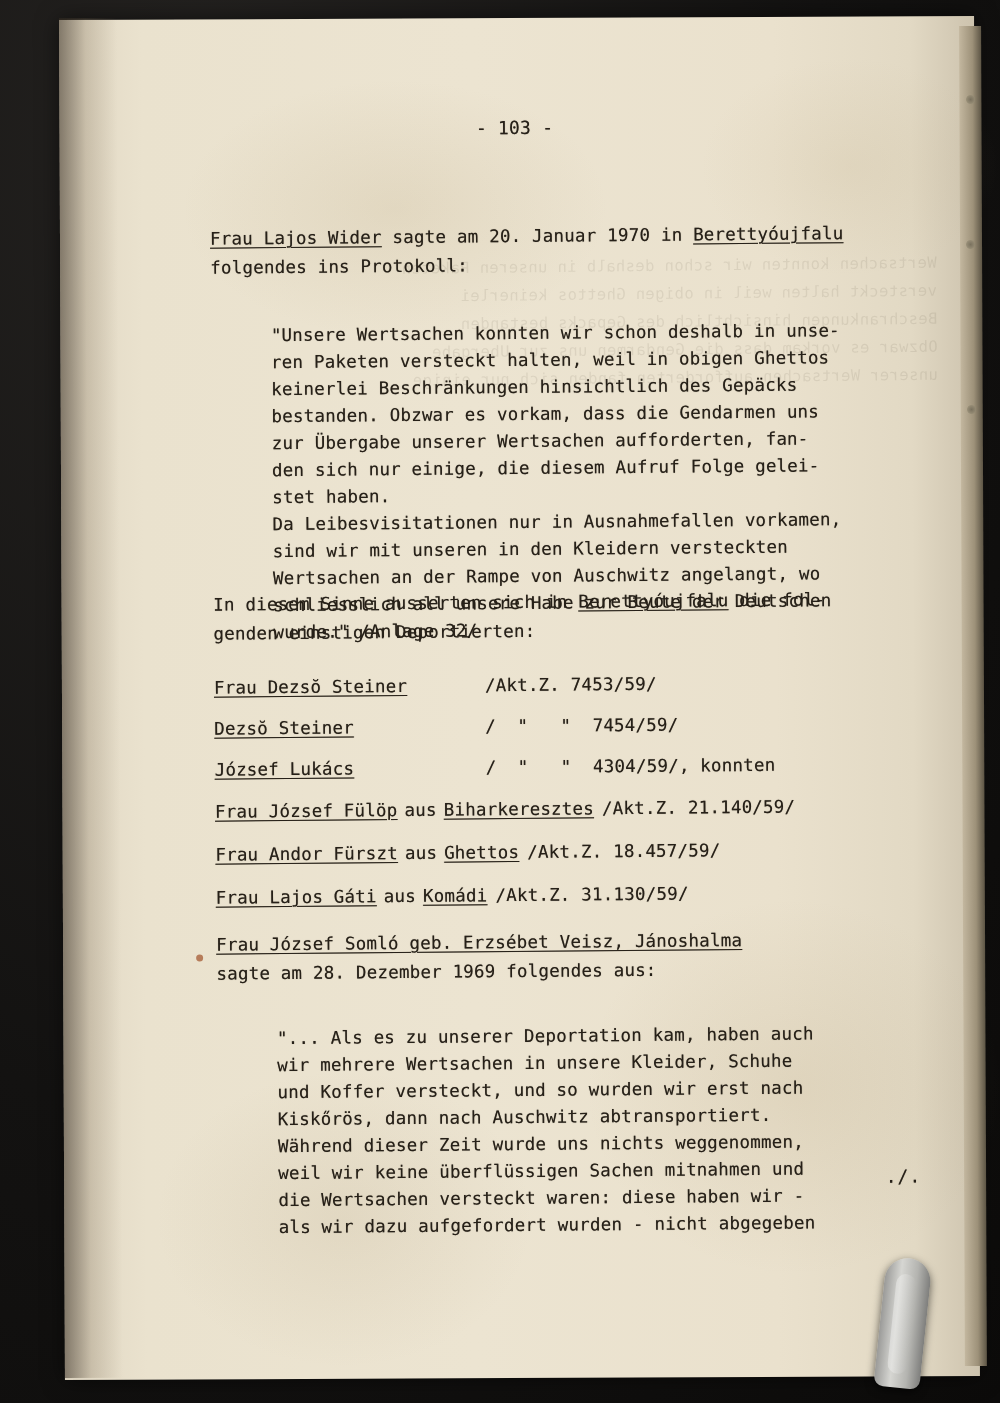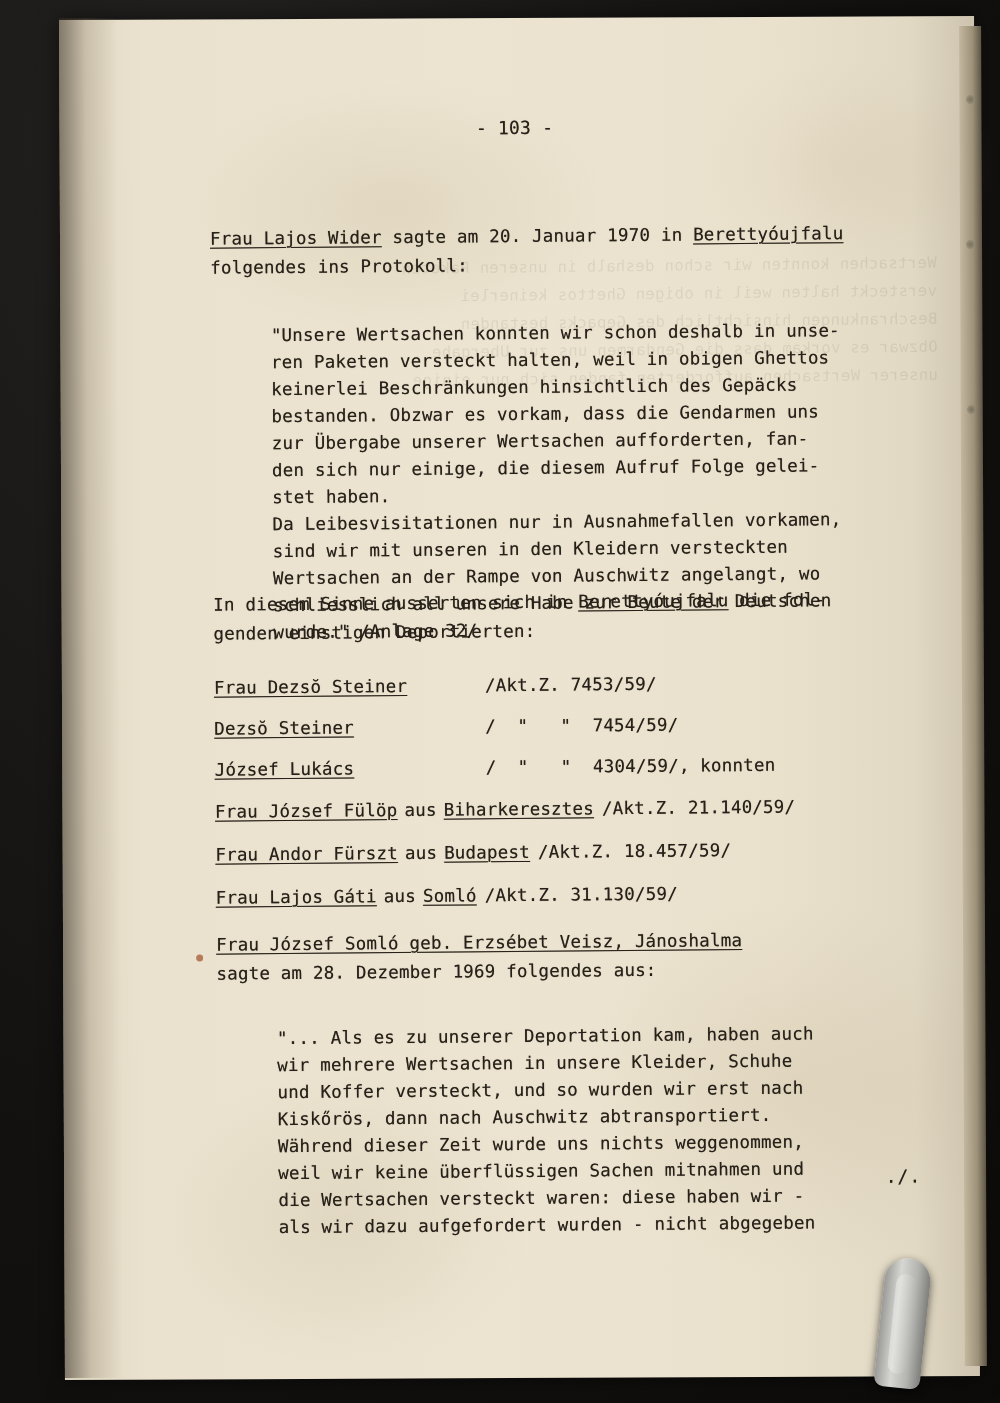--- a/index.html
+++ b/index.html
@@ -218,23 +218,23 @@
       <div class="t blk" style="left:423px; top:654px;">/Akt.Z. 7453/59/</div>
 
       <div class="t blk" style="left:152px; top:695px;"><span class="u">Dezsŏ Steiner</span></div>
       <div class="t blk" style="left:423px; top:695px;">/  "   "  7454/59/</div>
 
       <div class="t blk" style="left:152px; top:736px;"><span class="u">József Lukács</span></div>
       <div class="t blk" style="left:423px; top:736px;"><span>/  "   "  4304/59/</span><span>, konnten</span></div>
 
       <div class="t blk" style="left:152px; top:778px;"><span class="u">Frau József Fülöp</span><span style="padding:0 7px">aus</span><span class="u">Biharkeresztes</span><span style="padding-left:8px">/Akt.Z. 21.140/59/</span></div>
 
-      <div class="t blk" style="left:152px; top:821px;"><span class="u">Frau Andor Fürszt</span><span style="padding:0 7px">aus</span><span class="u">Budapest</span><span style="padding-left:8px">/Akt.Z. 18.457/59/</span></div>
-
-      <div class="t blk" style="left:152px; top:864px;"><span class="u">Frau Lajos Gáti</span><span style="padding:0 7px">aus</span><span class="u">Somló</span><span style="padding-left:8px">/Akt.Z. 31.130/59/</span></div>
+      <div class="t blk" style="left:152px; top:821px;"><span class="u">Frau Andor Fürszt</span><span style="padding:0 7px">aus</span><span class="u">Ghettos</span><span style="padding-left:8px">/Akt.Z. 18.457/59/</span></div>
+
+      <div class="t blk" style="left:152px; top:864px;"><span class="u">Frau Lajos Gáti</span><span style="padding:0 7px">aus</span><span class="u">Komádi</span><span style="padding-left:8px">/Akt.Z. 31.130/59/</span></div>
 
       <div class="t blk" style="left:152px; top:911px;"><span class="u">Frau József Somló geb. Erzsébet Veisz, Jánoshalma</span></div>
       <div class="t blk" style="left:152px; top:940px;">sagte am 28. Dezember 1969 folgendes aus:</div>
 
       <div class="t blk indent-quote" style="top:1005px; width:700px;">"... Als es zu unserer Deportation kam, haben auch
 wir mehrere Wertsachen in unsere Kleider, Schuhe
 und Koffer versteckt, und so wurden wir erst nach
 Kiskőrös, dann nach Auschwitz abtransportiert.
 Während dieser Zeit wurde uns nichts weggenommen,
 weil wir keine überflüssigen Sachen mitnahmen und

